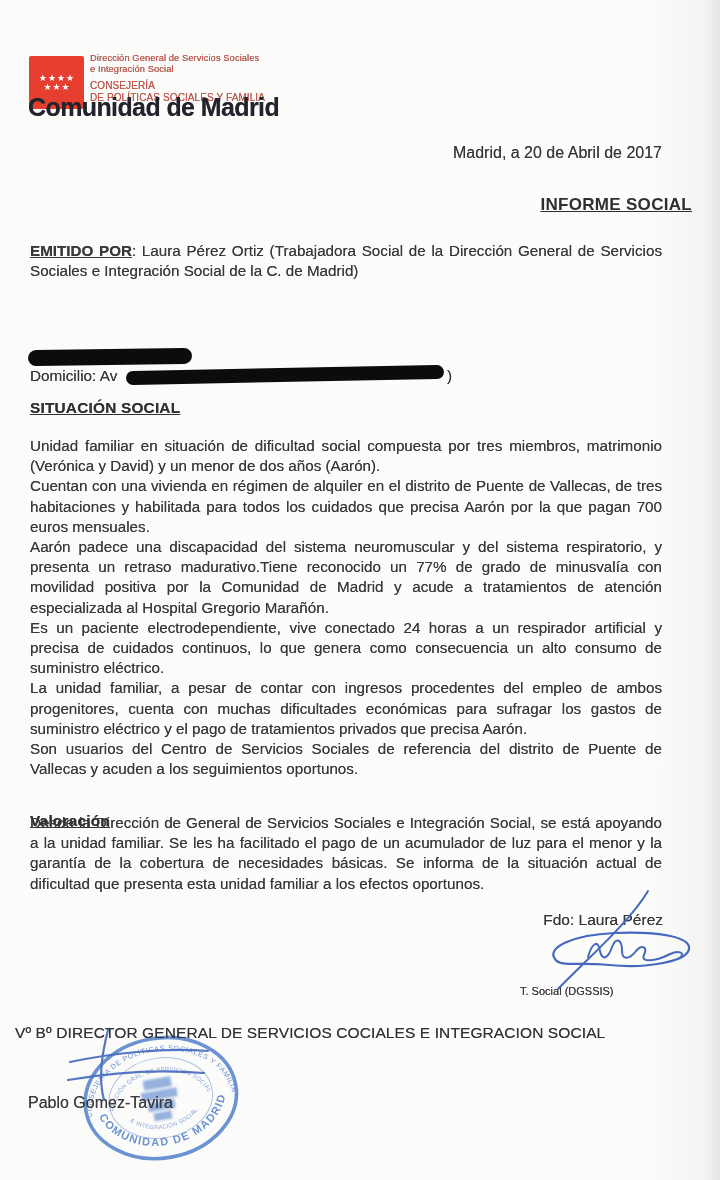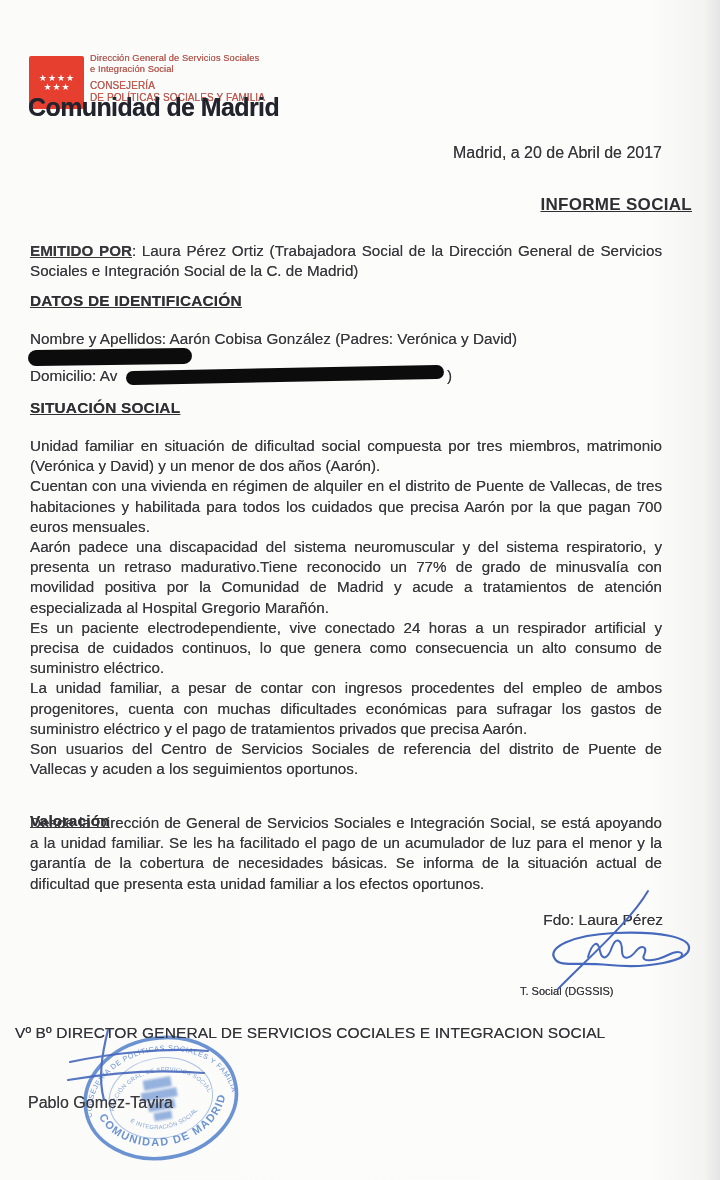--- a/index.html
+++ b/index.html
@@ -76,23 +76,21 @@
   <div class="dateline soft">Madrid, a 20 de Abril de 2017</div>
 
   <div class="doc-title">
     <span>INFORME SOCIAL</span>
   </div>
 
   <div class="abs col body-txt soft" style="top:241px;">
     <p><span class="lbl-underline">EMITIDO POR</span><span>: Laura Pérez Ortiz (Trabajadora Social de la Dirección General de Servicios Sociales e Integración Social de la C. de Madrid)</span></p>
   </div>
 
-  <div class="abs heading soft" style="left:30px;top:292px;">DATOS DE IDENTIFICACIÓN</div>
 
-  <div class="abs plain soft" style="left:30px;top:330px;">Nombre y Apellidos: Aarón Cobisa González (Padres: Verónica y David)</div>
 
   <div class="abs plain soft" style="left:30px;top:349px;">DNI</div>
   <div class="bar bar1"></div>
 
   <div class="abs plain soft" style="left:30px;top:367px;">Domicilio: Av</div>
   <div class="bar bar2"></div>
   <div class="abs plain soft" style="left:447px;top:367px;">)</div>
 
   <div class="abs heading soft" style="left:30px;top:399px;">SITUACIÓN SOCIAL</div>
 

